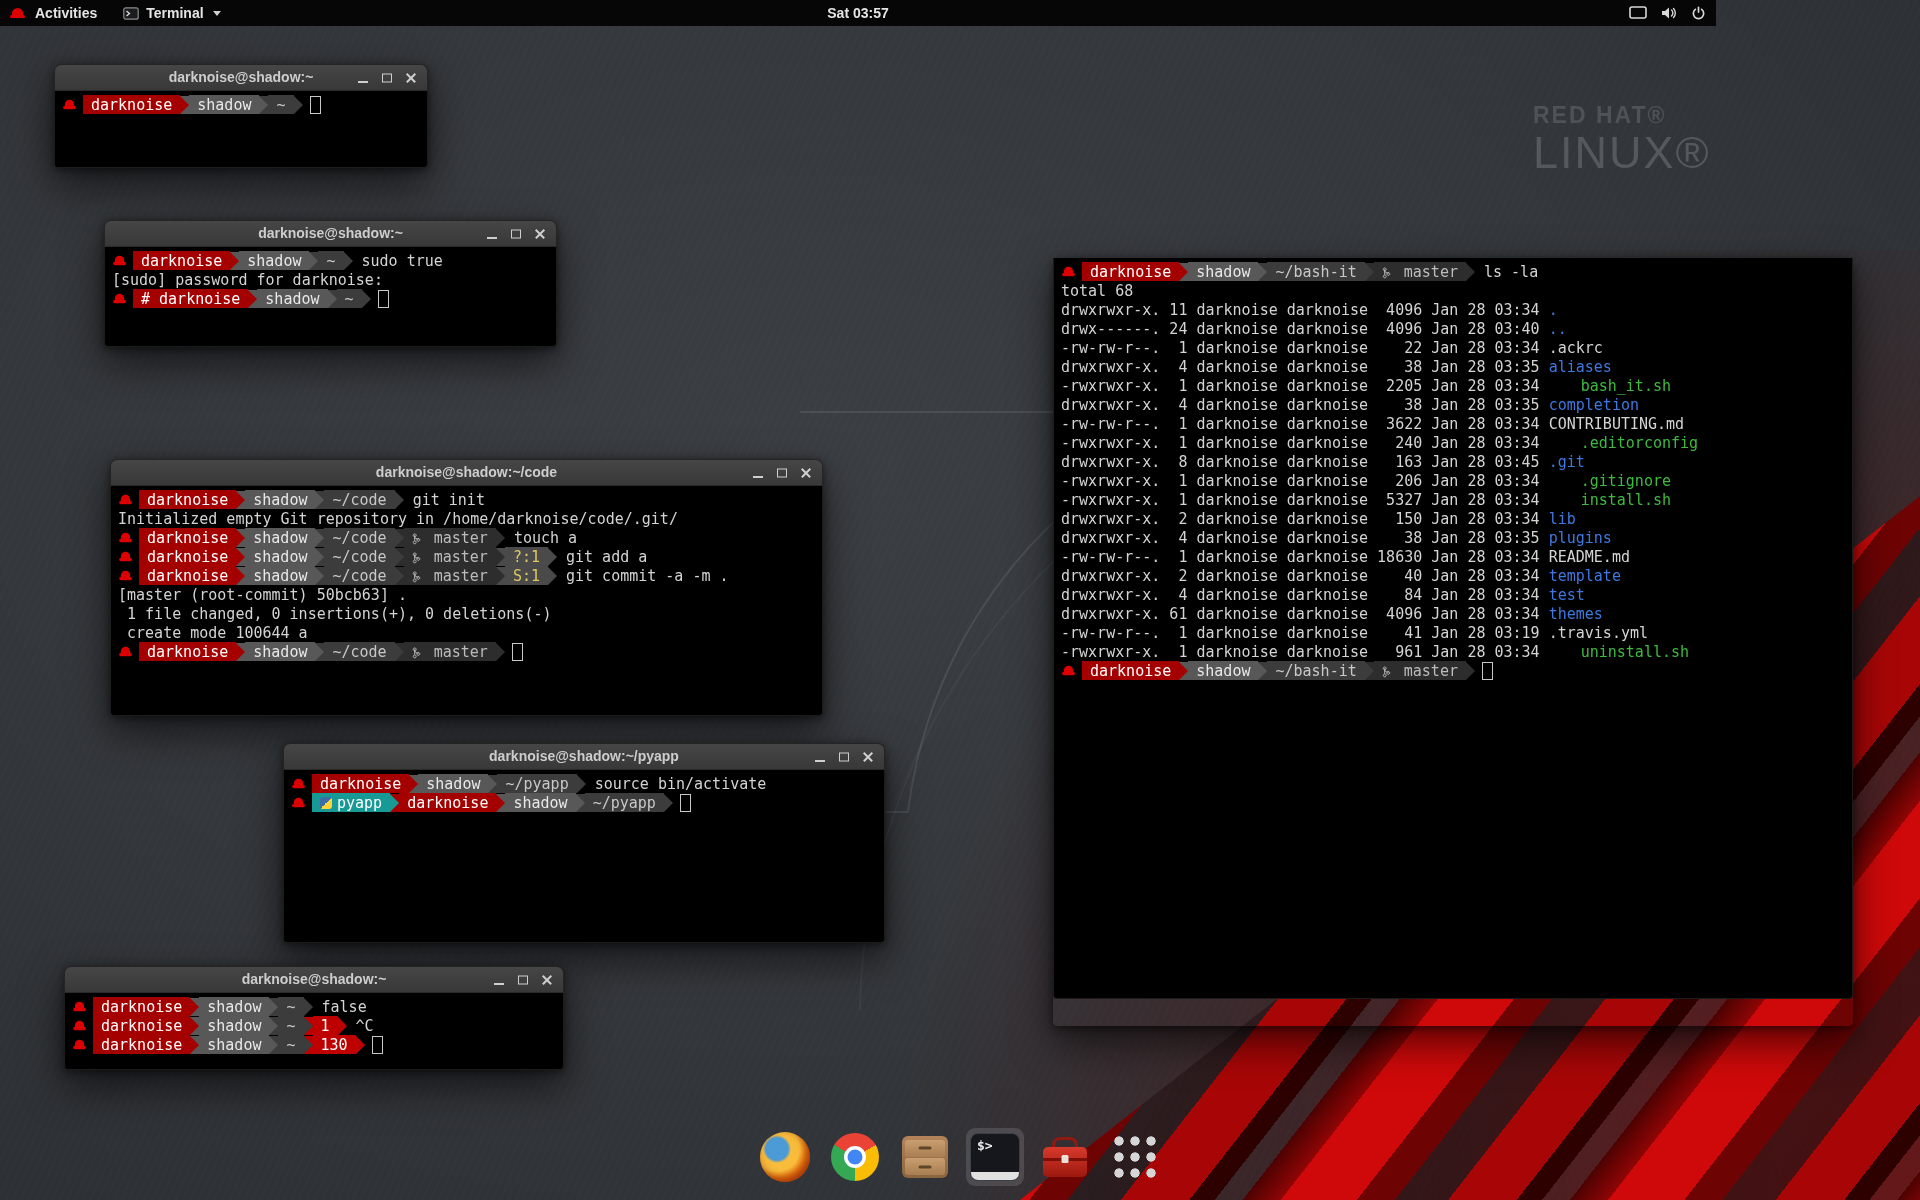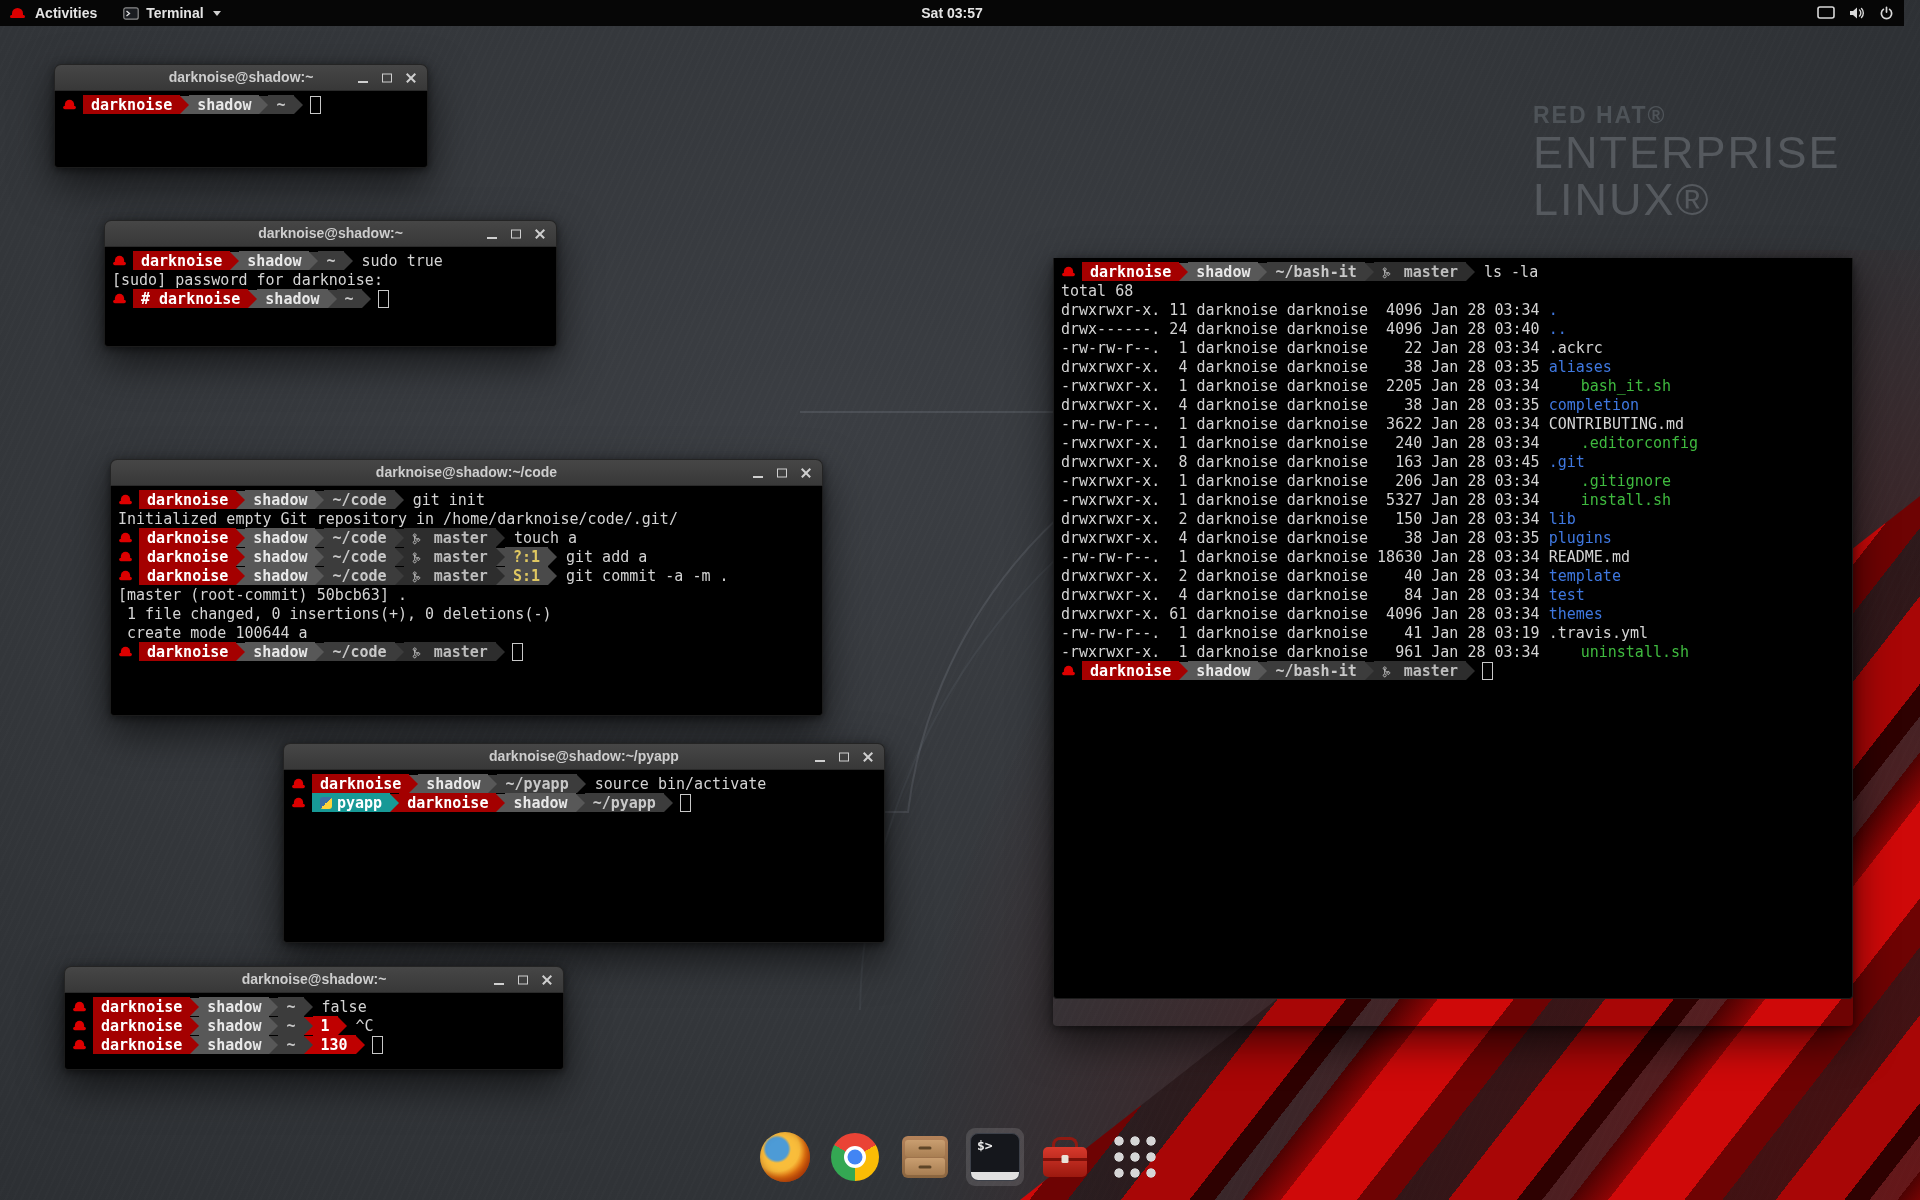--- a/index.html
+++ b/index.html
@@ -16,21 +16,21 @@
     background:repeating-linear-gradient(128deg,
       rgba(0,0,0,0) 0px, rgba(0,0,0,0) 22px,
       #4d0202 22px, #8f0505 52px,
       #cf0909 52px, #cf0909 112px,
       #6e0303 112px, #6e0303 142px,
       rgba(20,0,0,.35) 142px, rgba(20,0,0,.35) 184px,
       #a80606 184px, #a80606 238px,
       #2e0101 238px, #2e0101 258px);
     clip-path:polygon(100% 20%, 100% 100%, 10% 100%);}
   
-  .topbar{position:absolute;left:0;top:0;width:1904px;height:26px;background:var(--topbar-bg,#060606);
+  .topbar{position:absolute;left:0;top:0;width:1716px;height:26px;background:var(--topbar-bg,#060606);
     color:#e4e4e4;font-size:14px;font-weight:bold;display:flex;align-items:center;z-index:50;}
   .tb-left{display:flex;align-items:center;gap:6px;padding-left:10px;}
   .tb-activities{display:flex;align-items:center;gap:7px;padding:0 10px 0 4px;height:26px;cursor:pointer;}
   .tb-app{display:flex;align-items:center;gap:7px;padding:0 10px;height:26px;cursor:pointer;}
   .caret{width:0;height:0;border-left:4px solid transparent;border-right:4px solid transparent;border-top:5px solid #cfcfcf;margin-left:2px;}
   .tb-clock{position:absolute;left:50%;transform:translateX(-50%);cursor:pointer;}
   .tb-right{position:absolute;right:10px;display:flex;align-items:center;gap:13px;height:26px;}
   .tb-right svg{display:block;cursor:pointer;}
   
   .rh-icon{display:inline-block;width:15px;height:13px;position:relative;flex:none;}
@@ -51,21 +51,21 @@
   .wbtn.min::before{content:"";position:absolute;left:50%;top:50%;width:10px;height:2px;background:#cfcfcf;transform:translate(-50%,3px);}
   .wbtn.max::before{content:"";position:absolute;left:50%;top:50%;width:8px;height:7px;border:1.5px solid #cfcfcf;transform:translate(-50%,-50%);}
   .wbtn.close::before,.wbtn.close::after{content:"";position:absolute;left:50%;top:50%;width:12px;height:1.8px;background:#cfcfcf;}
   .wbtn.close::before{transform:translate(-50%,-50%) rotate(45deg);}
   .wbtn.close::after{transform:translate(-50%,-50%) rotate(-45deg);}
   .term-body{background:var(--term-bg,#000);height:calc(100% - 27px);box-sizing:border-box;
     padding:4px 7px;border:1px solid #1c1c1c;border-top:none;border-radius:0 0 4px 4px;overflow:hidden;
     font-family:"DejaVu Sans Mono",monospace;font-size:15px;color:var(--term-fg,#d4d4d4);}
   .tline{display:flex;align-items:center;height:19px;white-space:pre;}
   .tline .rh-icon{margin-right:6px;transform:scale(.85);}
-  .pl-seg{display:inline-flex;align-items:center;height:19px;padding:0 8px;font-weight:bold;flex:none;}
+  .pl-seg{display:inline-flex;align-items:center;height:19px;padding:0 8px;font-weight:normal;flex:none;}
   .pl-arrow{width:0;height:0;border-top:9.5px solid transparent;border-bottom:9.5px solid transparent;border-left:9px solid #000;flex:none;}
   .seg-user{background:var(--seg-user-bg);color:var(--seg-user-fg);}
   .seg-host{background:var(--seg-host-bg);color:var(--seg-host-fg);}
   .seg-path{background:var(--seg-path-bg);color:var(--seg-path-fg);}
   .seg-git {background:var(--seg-git-bg); color:var(--seg-git-fg);}
   .seg-stat{background:var(--seg-stat-bg);color:var(--seg-stat-fg);}
   .seg-venv{background:var(--seg-venv-bg);color:var(--seg-venv-fg);}
   .seg-err {background:var(--seg-err-bg); color:var(--seg-err-fg);}
   .ttext{flex:none;}
   .c-dir{color:var(--file-dir);}
@@ -116,21 +116,20 @@
 
   <svg class="wall-lines" width="1920" height="1200" viewBox="0 0 1920 1200">
     <path d="M800 412 H1240 A480 480 0 0 0 908 812 H660" stroke="rgba(165,175,185,0.16)" stroke-width="2" fill="none"></path>
     <path d="M1300 412 A640 640 0 0 0 860 1010" stroke="rgba(165,175,185,0.08)" stroke-width="2" fill="none"></path>
   </svg>
   <div class="red-glow"></div>
   <div class="red-stripes"></div>
 
   <div class="brand">
     <div class="brand-top">RED HAT®</div>
-    <div class="brand-mid">ENTERPRISE</div>
     <div class="brand-bot">LINUX®</div>
   </div>
 
   <div class="term-window" id="win-0">
     <div class="titlebar">
       <span class="title">darknoise@shadow:~</span>
       <span class="win-btns">
         <span class="wbtn min"></span>
         <span class="wbtn max"></span>
         <span class="wbtn close"></span>

